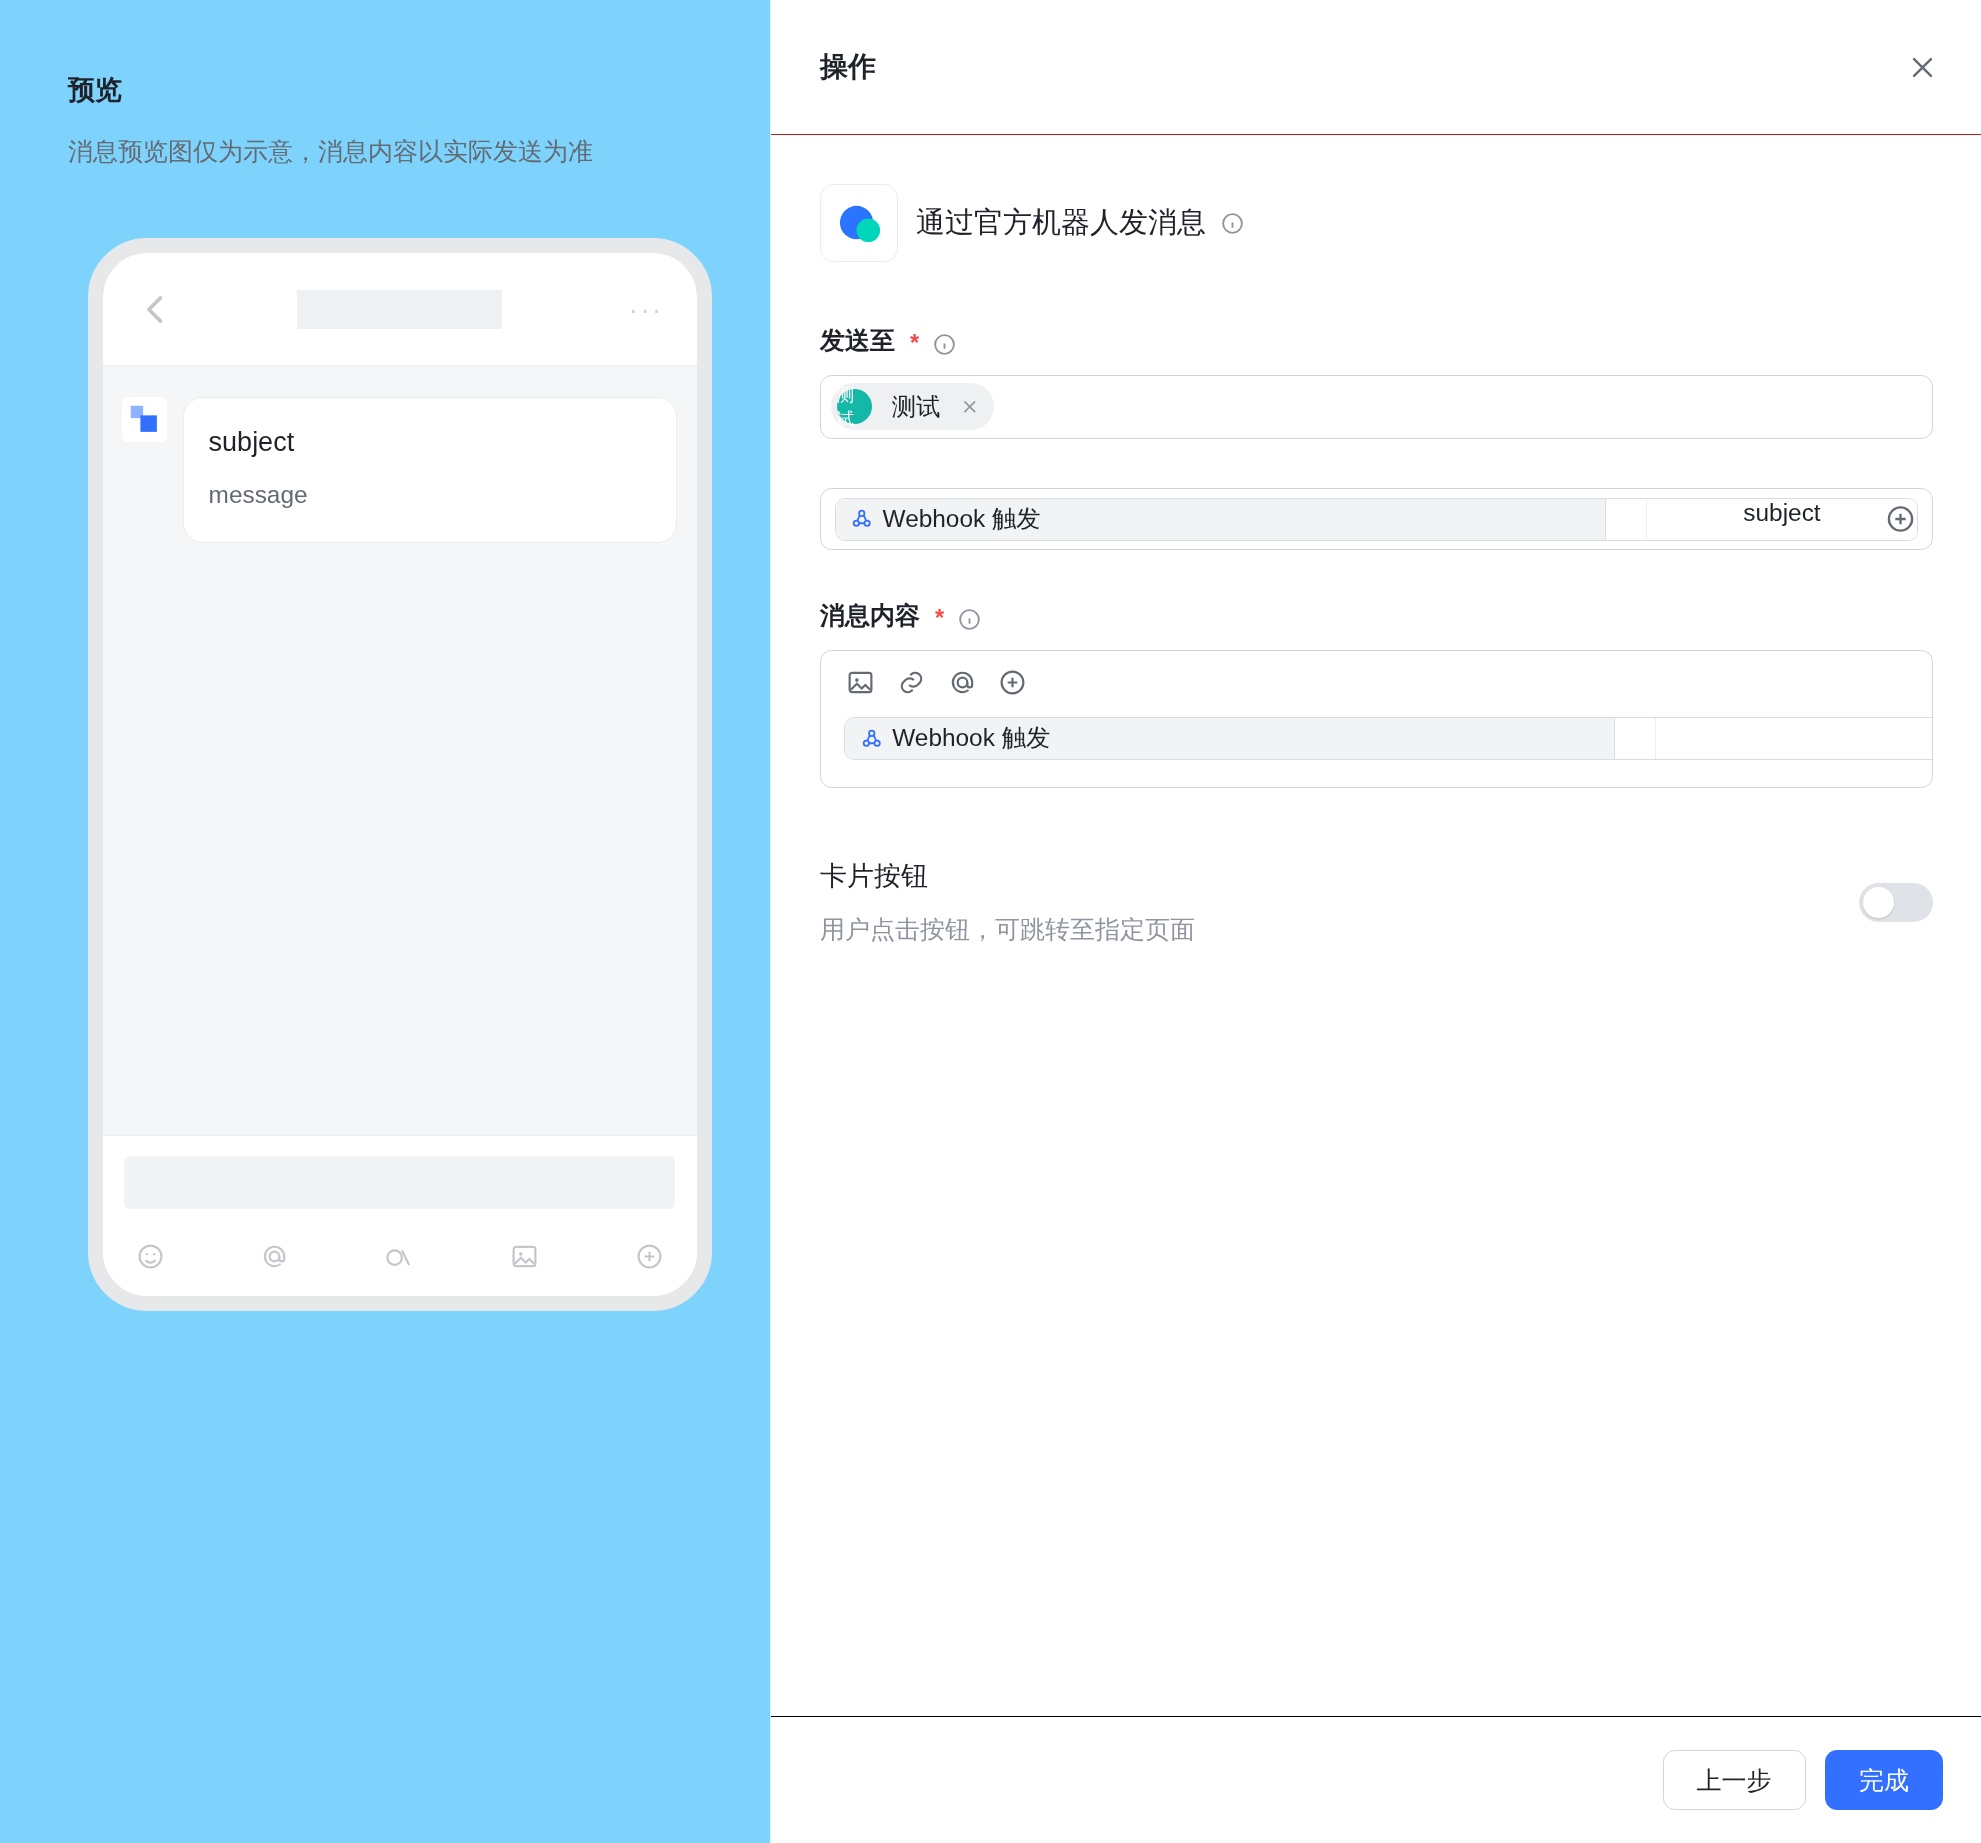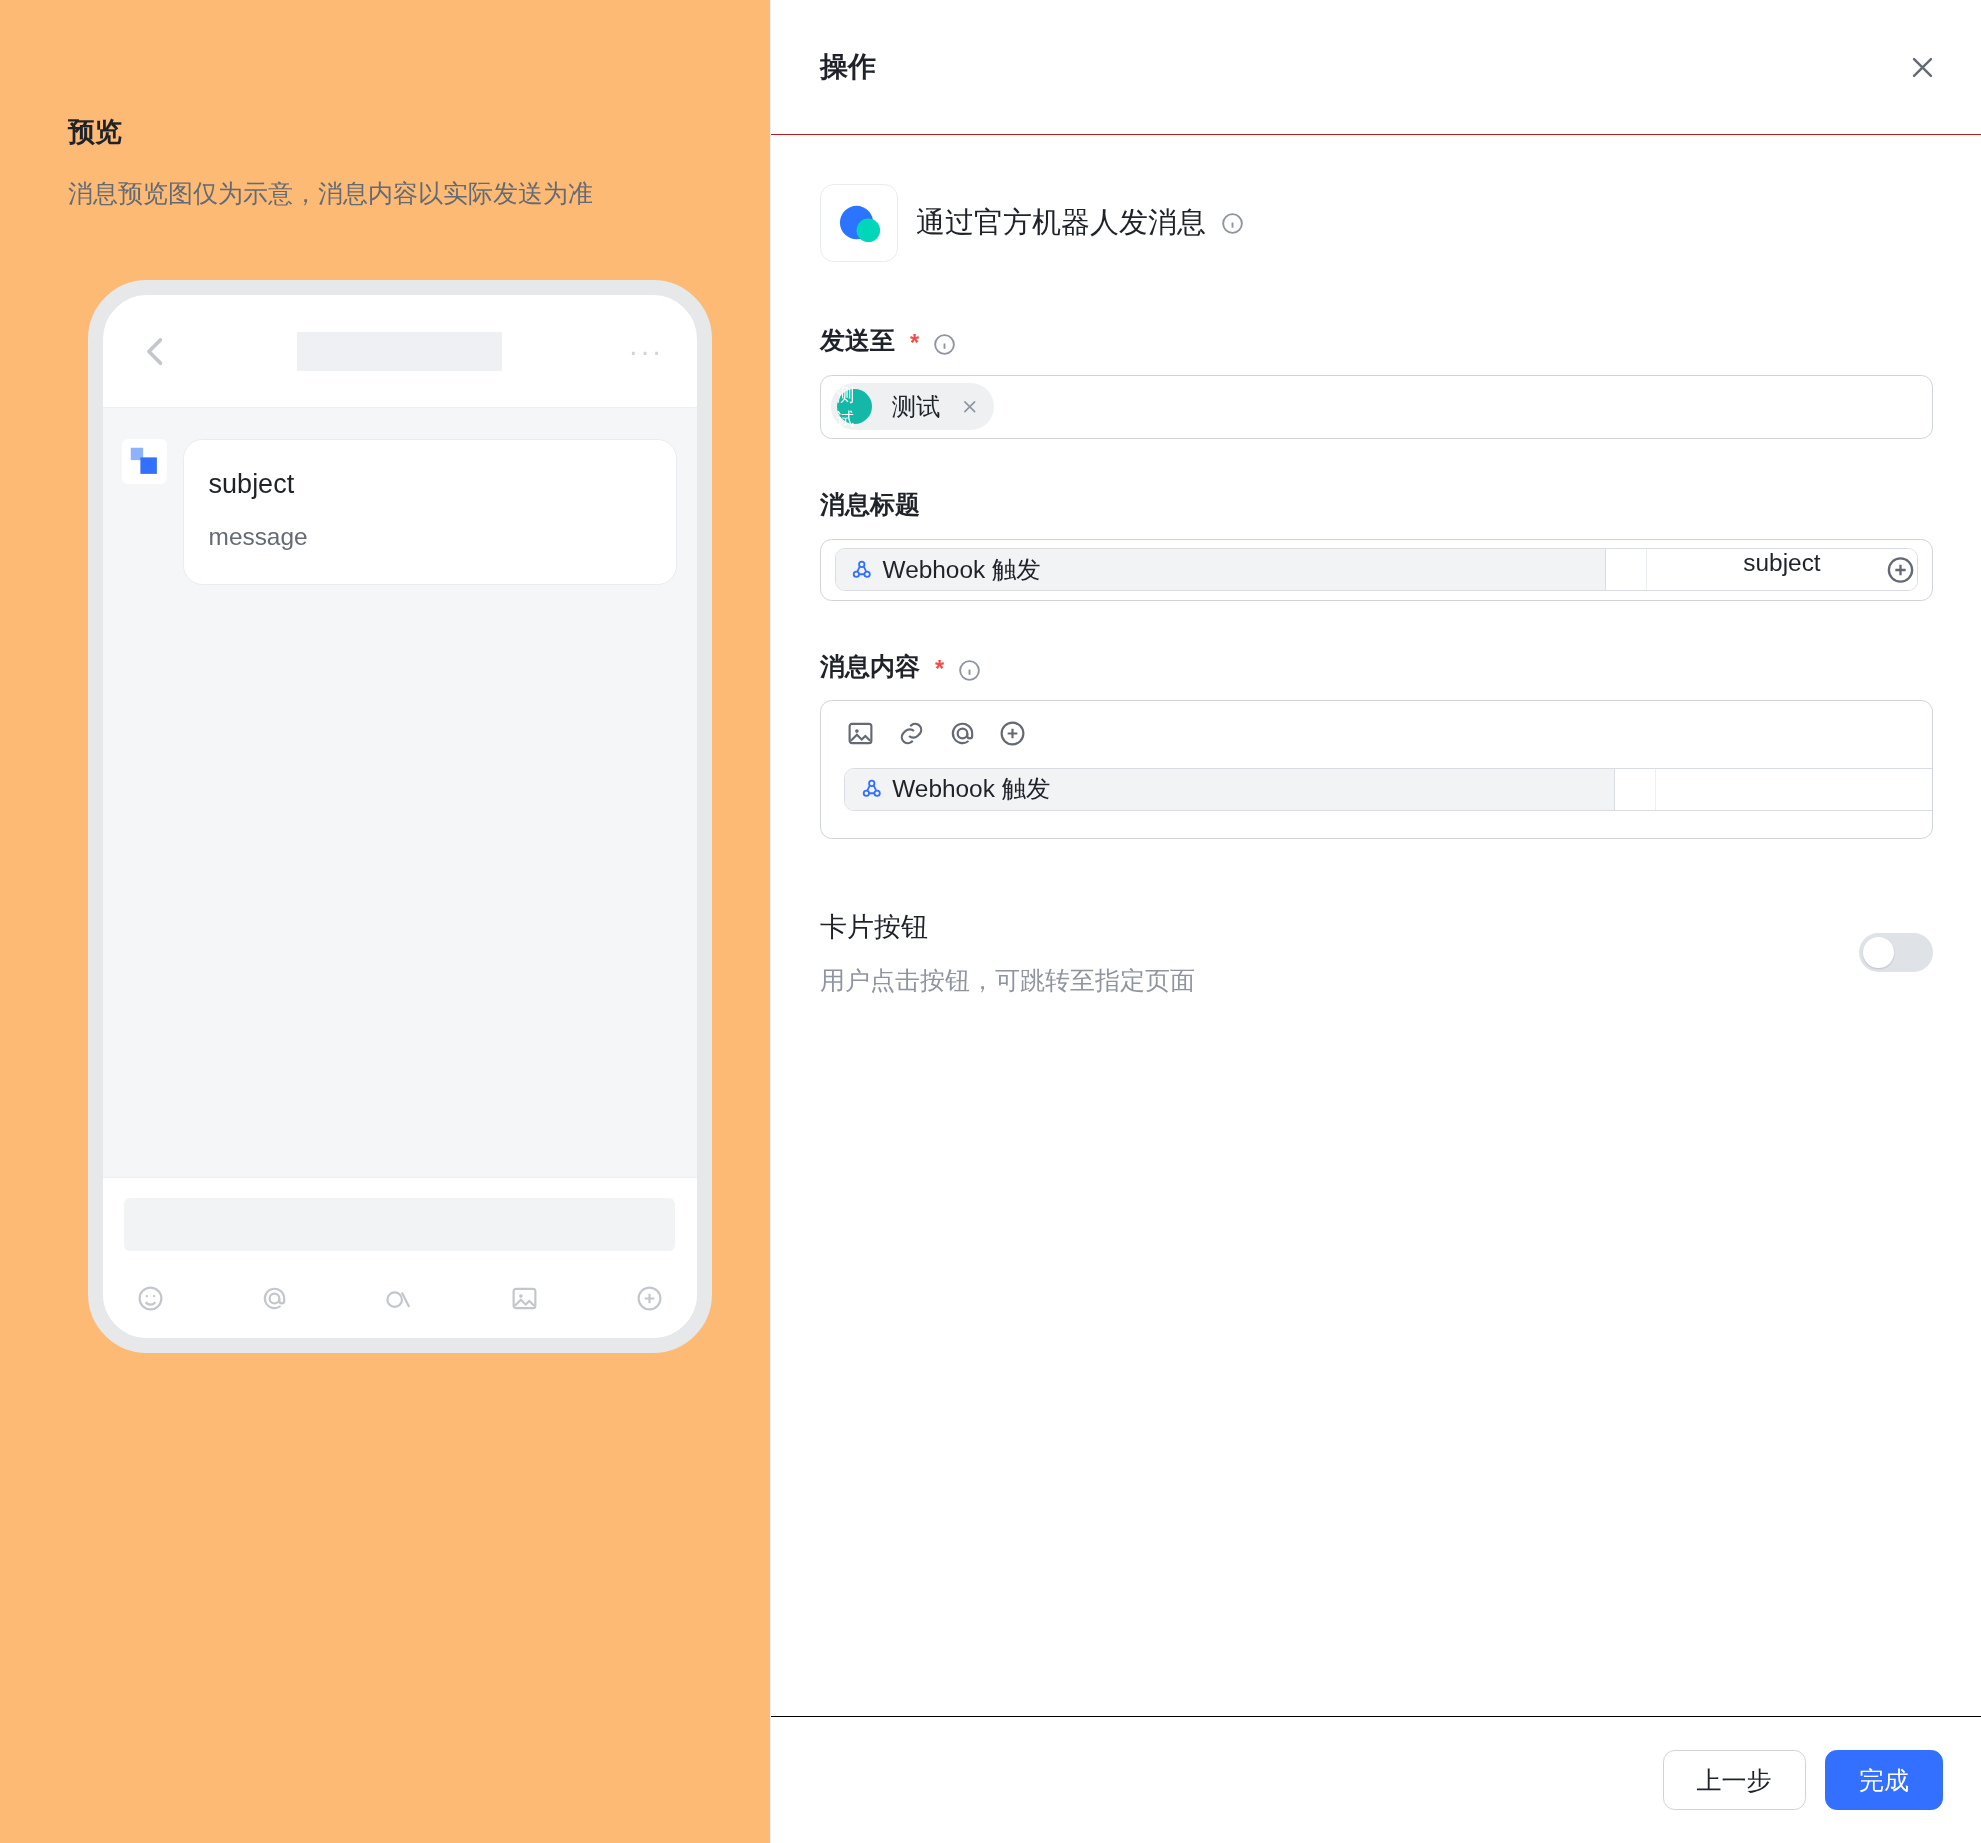--- a/index.html
+++ b/index.html
@@ -15,22 +15,22 @@
   .root {
     width: 1982px;
     height: 1843px;
     display: flex;
     position: relative;
   }
   
   .left {
     width: 770px;
     height: 100%;
-    background: #fdba74;
-    padding: 114px 55px 0 68px;
+    background: #7dd3fc;
+    padding: 72px 55px 0 68px;
   }
   .preview-title {
     font-size: 27px;
     font-weight: 600;
     color: #1f2329;
     margin-bottom: 27px;
   }
   .preview-subtitle {
     font-size: 25px;
     color: #646a73;
@@ -480,23 +480,20 @@
             <span class="tag-x">
               <svg width="19.5" height="19.5" viewBox="0 0 24 24" fill="none" stroke="#8f959e" stroke-width="2" stroke-linecap="round">
                 <path d="M6 6l12 12M18 6L6 18"></path>
               </svg>
             </span>
           </span>
         </div>
       </div>
 
       <div class="field">
-        <div class="field-label">
-          <span>消息标题</span>
-        </div>
         <div class="title-input">
           <span class="var-pill">
             <span class="seg left">
               <svg width="21.5" height="21.5" viewBox="0 0 24 24">
                 <circle cx="12" cy="6" r="3" fill="none" stroke="#3370ff" stroke-width="2"></circle>
                 <circle cx="6" cy="17" r="3" fill="none" stroke="#3370ff" stroke-width="2"></circle>
                 <circle cx="18" cy="17" r="3" fill="none" stroke="#3370ff" stroke-width="2"></circle>
                 <path d="M10 8l-3 6M14 8l3 6M9 17h6" stroke="#3370ff" stroke-width="2" fill="none"></path>
               </svg>
               <span>Webhook 触发</span>

